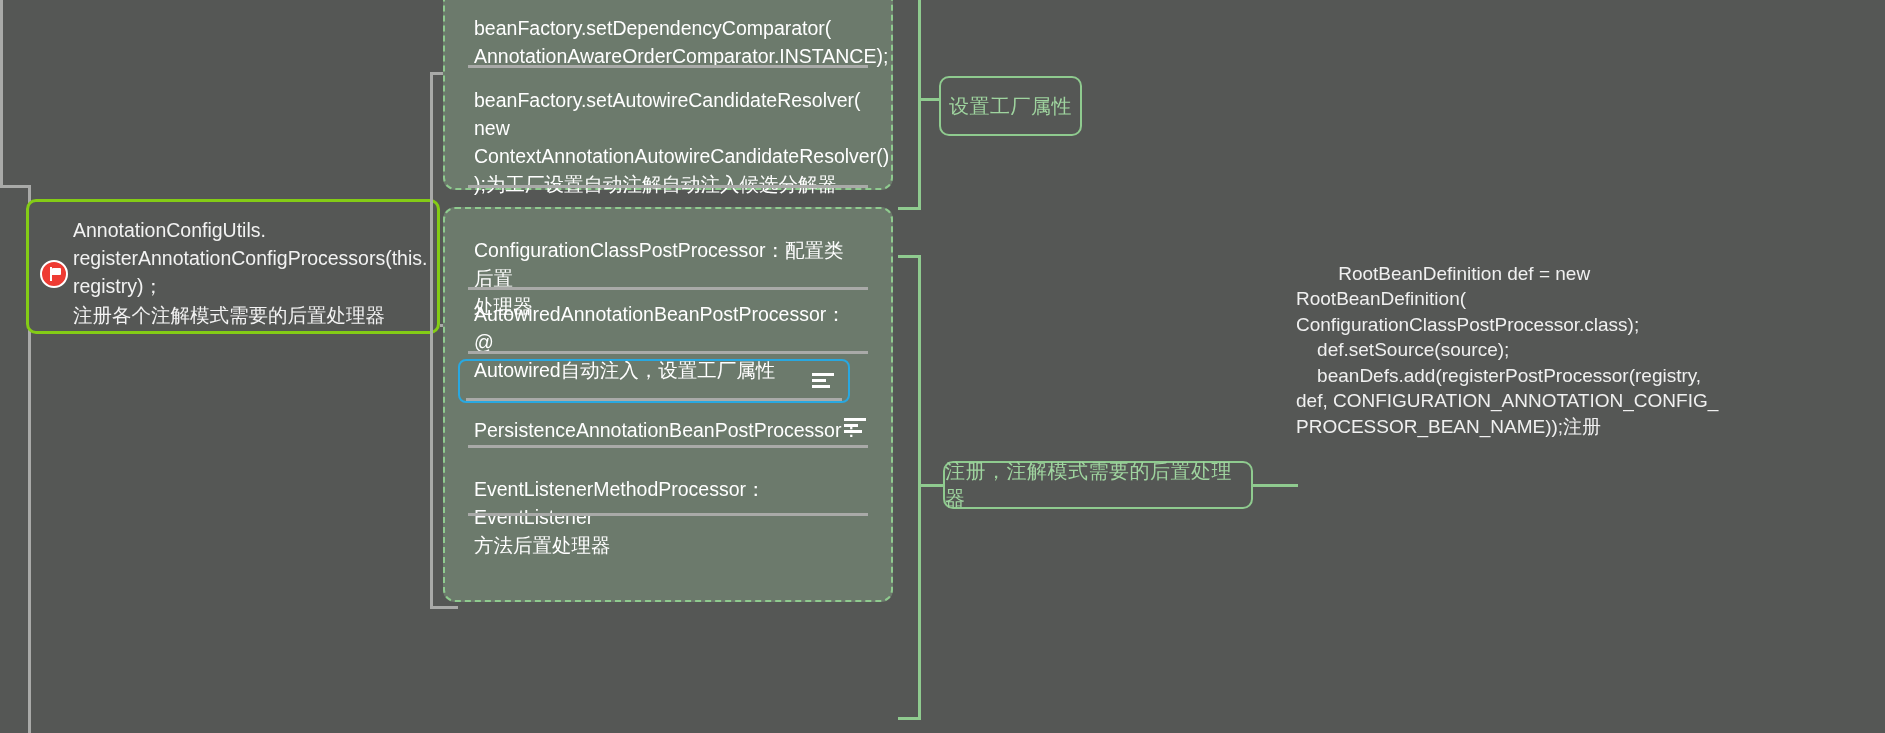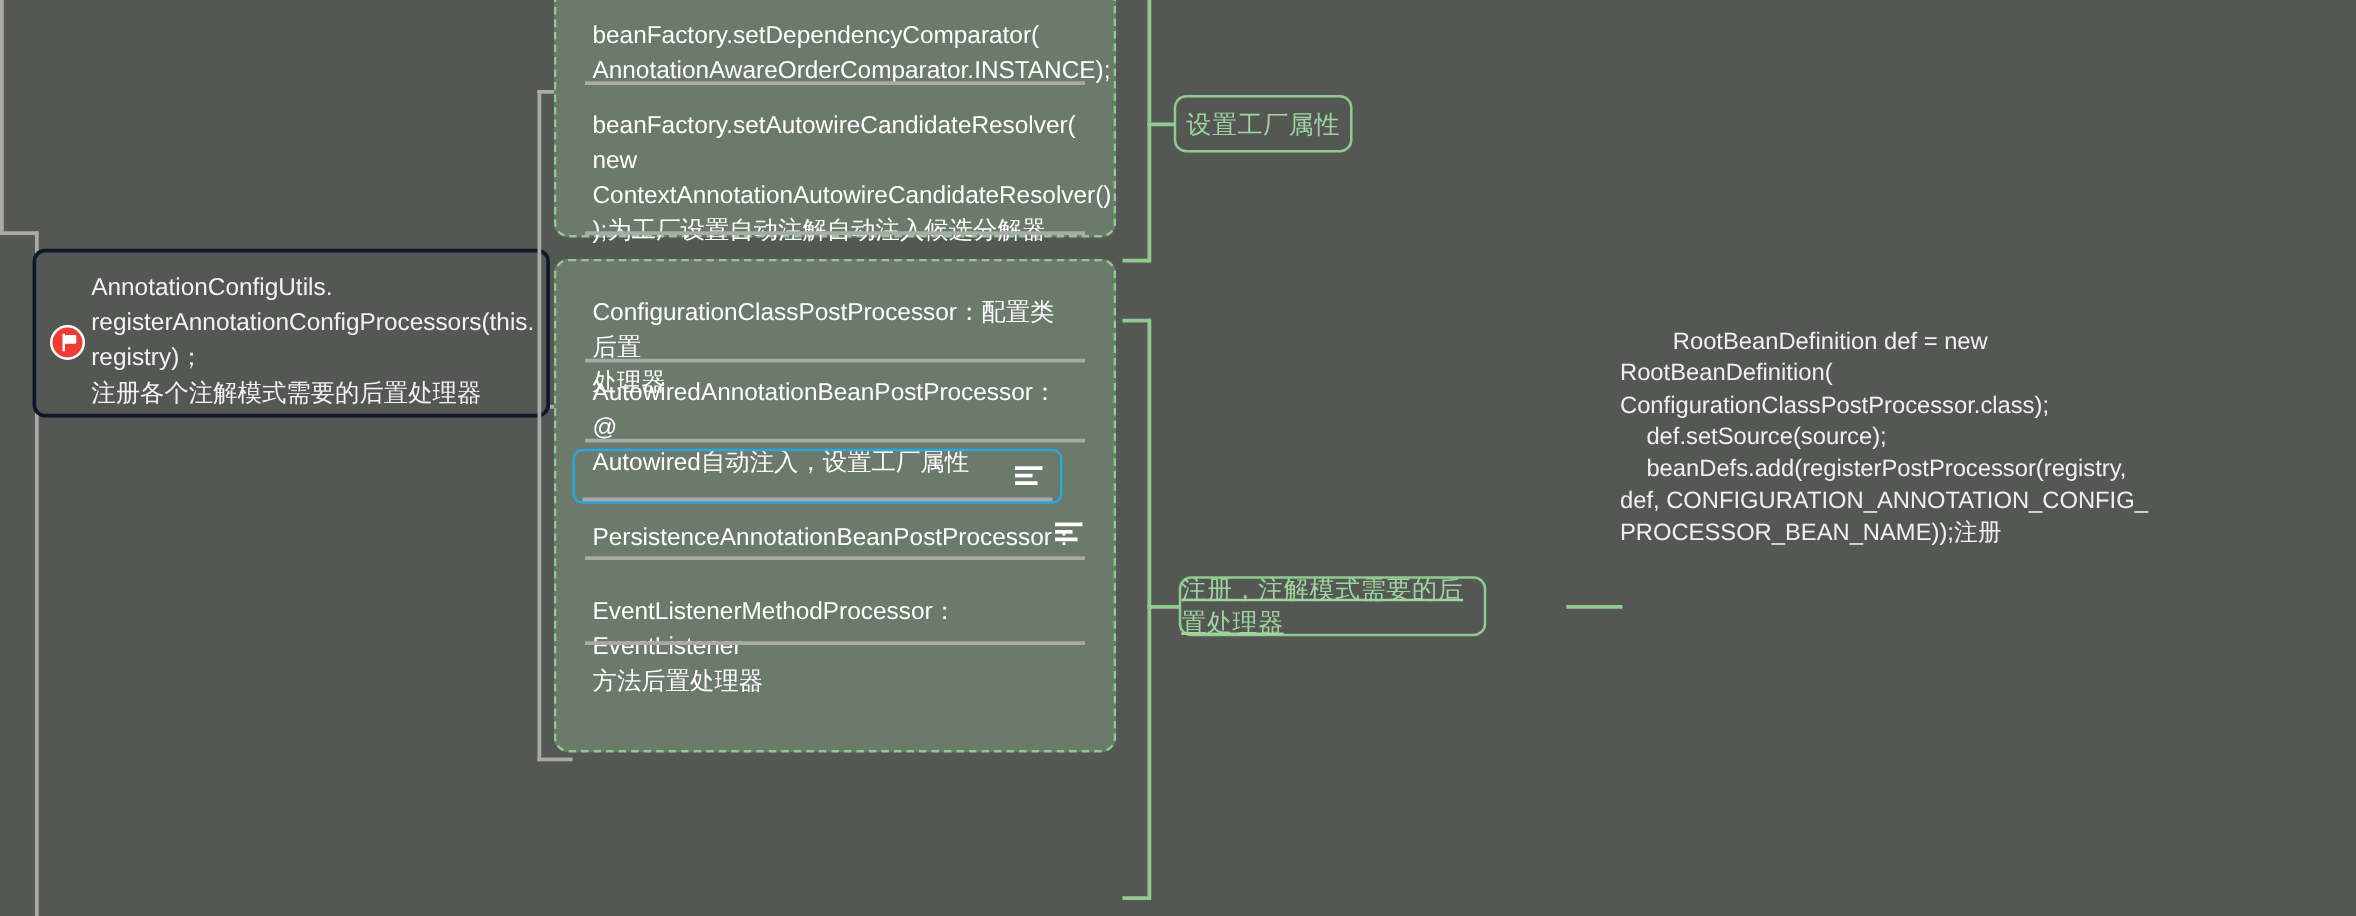--- a/index.html
+++ b/index.html
@@ -30,21 +30,21 @@
     position: absolute;
     background: #8fcb8f;
   }
   .g-v { width: 3px; }
   .g-h { height: 3px; }
 
   
   .blue-box {
     position: absolute;
     box-sizing: border-box;
-    border: 3px solid #0f172a;
+    border: 3px solid #84cc16;
     border-radius: 10px;
     background: #555755;
     color: #ffffff;
   }
   .blue-box .btext {
     font-size: 19.5px;
     line-height: 28px;
     color: #f2f2f2;
     white-space: pre-wrap;
   }
@@ -215,21 +215,21 @@
 );为工厂设置自动注解自动注入候选分解器</span>
     <span class="sep"></span>
   </div>
 
   <div class="g-v" style="left:918px; top:-24px; height:122px;"></div>
 
   <div class="g-v" style="left:918px; top:98px; height:112px;"></div>
   <div class="g-h" style="left:898px; top:207px; width:22px;"></div>
   <div class="g-h" style="left:918px; top:98px; width:22px;"></div>
 
-  <div class="pill" style="left:939px; top:76px; width:143px; height:46px;">
+  <div class="pill" style="left:939px; top:76px; width:143px; height:60px;">
     <span>设置工厂属性</span>
   </div>
 
   <div class="grp" style="left:443px; top:207px; width:450px; height:395px;"></div>
 
   <div class="trow" style="left:458px; top:228px; width:420px; height:62px;">
     <span style="white-space:pre-wrap; display:block;">ConfigurationClassPostProcessor：配置类后置
 处理器</span>
     <span class="sep"></span>
   </div>
@@ -265,21 +265,21 @@
     <span class="sep"></span>
   </div>
 
 
   <div class="g-v" style="left:918px; top:255px; height:229px;"></div>
   <div class="g-h" style="left:898px; top:255px; width:22px;"></div>
   <div class="g-v" style="left:918px; top:484px; height:236px;"></div>
   <div class="g-h" style="left:898px; top:717px; width:22px;"></div>
   <div class="g-h" style="left:918px; top:484px; width:26px;"></div>
 
-  <div class="pill" style="left:943px; top:461px; width:246px; height:48px;text-decoration:underline;">
+  <div class="pill" style="left:943px; top:461px; width:310px; height:48px;">
     <span>注册，注解模式需要的后置处理器</span>
   </div>
 
   <div class="g-h" style="left:1253px; top:484px; width:45px;"></div>
 
   <div class="code-note" style="left:1296px; top:235px; width:600px;">
     <span>    RootBeanDefinition def = new
 RootBeanDefinition(
 ConfigurationClassPostProcessor.class);
     def.setSource(source);

